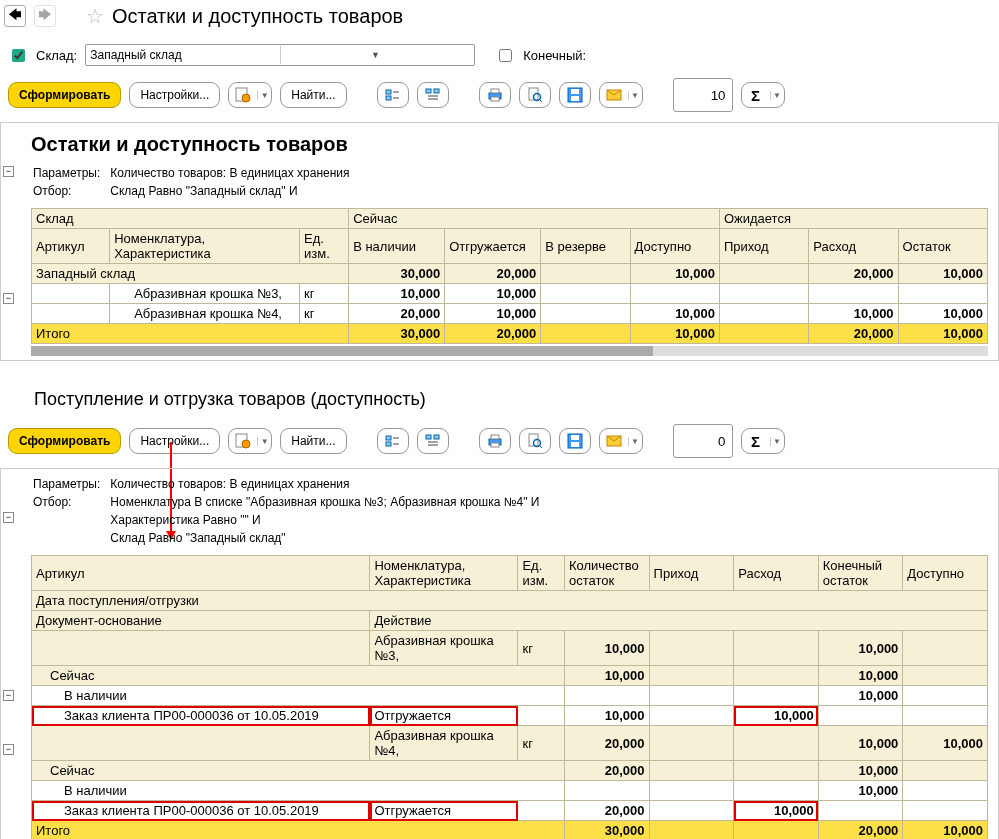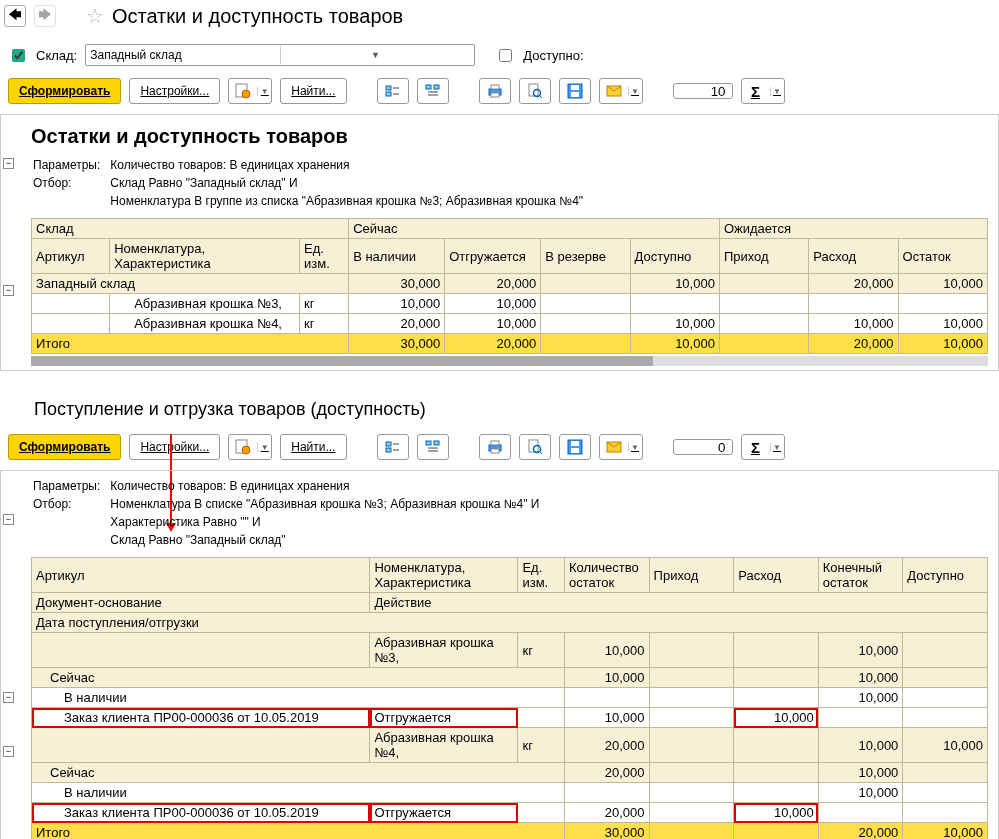--- a/index.html
+++ b/index.html
@@ -10,35 +10,35 @@
   .star { font-size:20px; color:#bbb; }
   .page-title { font-size:20px; font-weight:400; }
   .filter-row { display:flex; align-items:center; gap:8px; padding:4px 8px 8px 8px; }
   .chk { width:13px; height:13px; }
   .field-label { font-size:13px; }
   .select-combo { flex:0 0 390px; display:flex; border:1px solid #999; border-radius:2px; height:22px; align-items:center; padding:0 4px; background:#fff; }
   .select-combo span { flex:1; }
   .combo-btn { width:16px; height:18px; display:flex; align-items:center; justify-content:center; border-left:1px solid #ccc; font-size:9px; color:#555;}
   .input-text { border:1px solid #999; height:22px; border-radius:2px; padding:0 6px; flex:1; max-width:390px;}
   .toolbar { display:flex; align-items:center; gap:8px; padding:4px 8px 10px 8px;}
-  .btn { height:26px; border:1px solid #999; border-radius:3px; background:#fff; font-size:12px; display:inline-flex; align-items:center; justify-content:center; padding:0 10px; cursor:pointer;text-decoration:underline; }
+  .btn { height:26px; border:1px solid #999; border-radius:9px; background:#fff; font-size:12px; display:inline-flex; align-items:center; justify-content:center; padding:0 10px; cursor:pointer; }
   .btn-generate { background:#ffd400; border-color:#b59b00; font-weight:bold; }
   .btn-icon { width:32px; padding:0; }
   .btn-dd { display:flex; padding:0; }
   .btn-dd .mi { width:28px; display:flex; align-items:center; justify-content:center;}
   .btn-dd .dd { width:14px; border-left:1px solid #ccc; display:flex; align-items:center; justify-content:center; font-size:8px; color:#666;}
-  .num-input { width:60px; height:16px; border:1px solid #999; border-radius:3px; text-align:right; padding:0 6px;}
+  .num-input { width:60px; height:34px; border:1px solid #999; border-radius:3px; text-align:right; padding:0 6px;}
   .report-frame { border:1px solid #ccc; margin:0 0 14px 0; padding:0; position:relative;}
   .frame-body { padding:6px 10px 4px 10px; }
   .rep-title { font-size:20px; font-weight:bold; margin:4px 0 8px 0; }
   .params-tbl td { vertical-align:top; font-size:12px; padding:0 8px 2px 0; }
   .grid { border-collapse:collapse; font-size:13px; width:100%; }
   .grid th, .grid td { border:1px solid #c0b898; padding:2px 4px; }
   .grid th { background:#f5f0d6; font-weight:normal; text-align:left; }
-  .grid .num { text-align:right; }
+  .grid .num { text-align:right;font-weight:bold; }
   .grid .grp { background:#f5f0d6; }
   .grid .tot { background:#fde047; font-weight:normal; }
   .sub-title { font-size:18px; padding:14px 8px 10px 34px; }
   .arrow { position:absolute; left:170px; top:320px; width:2px; height:90px; background:red; }
   .arrow::after { content:""; position:absolute; bottom:-8px; left:-4px; border-left:5px solid transparent; border-right:5px solid transparent; border-top:9px solid red;}
   .hscroll { height:10px; background:#ddd; margin-top:2px; position:relative;}
   .hscroll .thumb{ position:absolute; left:0; width:65%; top:0; bottom:0; background:#aaa; }
   .collapse-btn { width:11px; height:11px; border:1px solid #888; display:inline-flex; align-items:center; justify-content:center; font-size:9px; line-height:1; background:#fff; }
   .rel { position:relative; }
   svg.ico { width:16px; height:16px; }
@@ -57,21 +57,21 @@
 
 <div class="filter-row">
   <input type="checkbox" class="chk" checked="" style="accent-color: rgb(34, 170, 136);">
   <span class="field-label">Склад:</span>
   <div class="select-combo">
     <span>Западный склад</span>
     <span class="combo-btn">▼</span>
   </div>
   <span style="width:4px"></span>
   <input type="checkbox" class="chk" style="">
-  <span class="field-label">Доступно:</span>
+  <span class="field-label">Конечный:</span>
 </div>
 
 <div class="toolbar">
   <button class="btn btn-generate">Сформировать</button>
   <button class="btn">Настройки...</button>
   <div class="btn btn-dd">
       <span class="mi">
     <svg class="ico" viewBox="0 0 16 16">
           <rect x="1" y="1" width="11" height="13" fill="#fff" stroke="#888"></rect>
           <circle cx="11" cy="11" r="4" fill="#f90" stroke="#a60"></circle>
@@ -142,24 +142,20 @@
     <div class="rep-title">Остатки и доступность товаров</div>
     <table class="params-tbl">
       <tbody>
             <tr>
               <td>Параметры:</td>
               <td>Количество товаров: В единицах хранения</td>
             </tr>
       <tr>
               <td>Отбор:</td>
               <td>Склад Равно "Западный склад" И</td>
-            </tr>
-      <tr>
-              <td></td>
-              <td>Номенклатура В группе из списка "Абразивная крошка №3; Абразивная крошка №4"</td>
             </tr>
     </tbody>
         </table>
     <div style="height:6px"></div>
     <table class="grid">
       <tbody>
             <tr>
         <th colspan="3">Склад</th>
         <th colspan="4">Сейчас</th>
         <th colspan="3">Ожидается</th>
@@ -331,25 +327,25 @@
         <th style="width:320px">Артикул</th>
         <th style="width:140px">Номенклатура, Характеристика</th>
         <th style="width:44px">Ед. изм.</th>
         <th style="width:80px">Количество остаток</th>
         <th style="width:80px">Приход</th>
         <th style="width:80px">Расход</th>
         <th style="width:80px">Конечный остаток</th>
         <th style="width:80px">Доступно</th>
       </tr>
       <tr>
+            <th colspan="8">Дата поступления/отгрузки</th>
+          </tr>
+      <tr>
             <th>Документ-основание</th>
             <th colspan="7">Действие</th>
-          </tr>
-      <tr>
-            <th colspan="8">Дата поступления/отгрузки</th>
           </tr>
 
       <tr class="grp">
             <td></td>
             <td>Абразивная крошка №3,</td>
             <td>кг</td>
             <td class="num">10,000</td>
             <td></td>
             <td></td>
             <td class="num">10,000</td>

